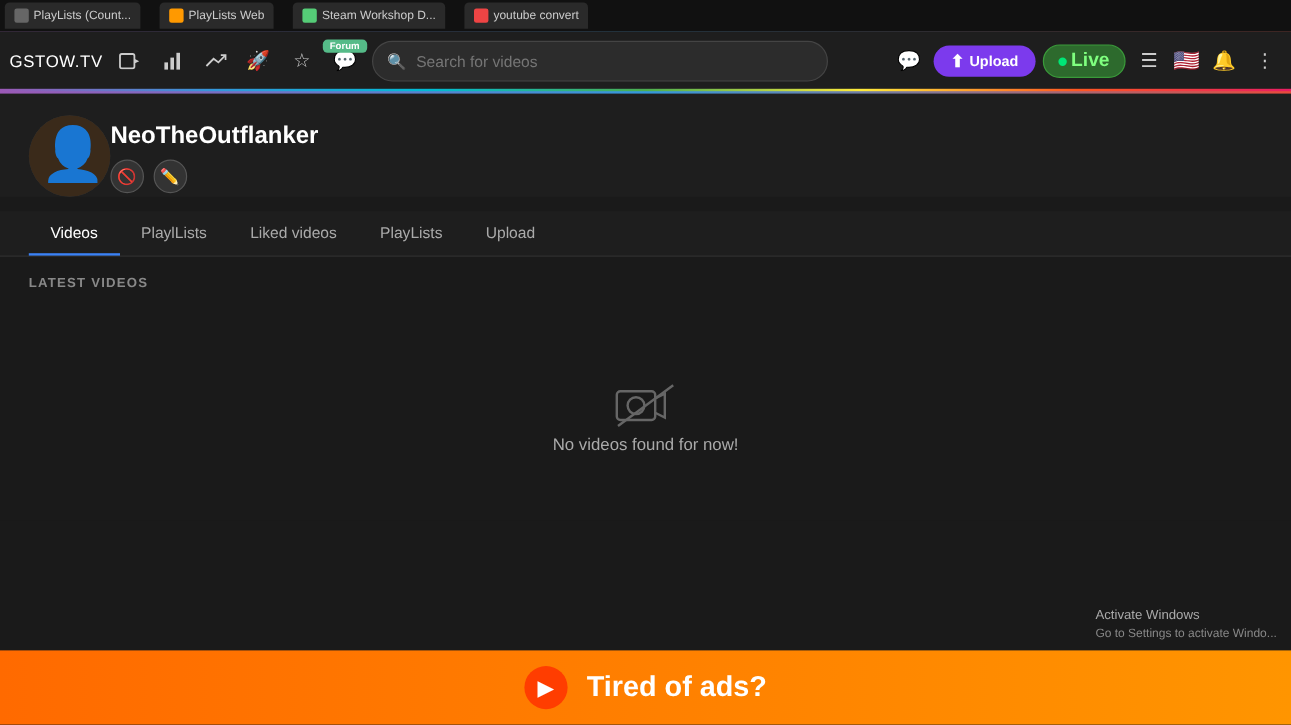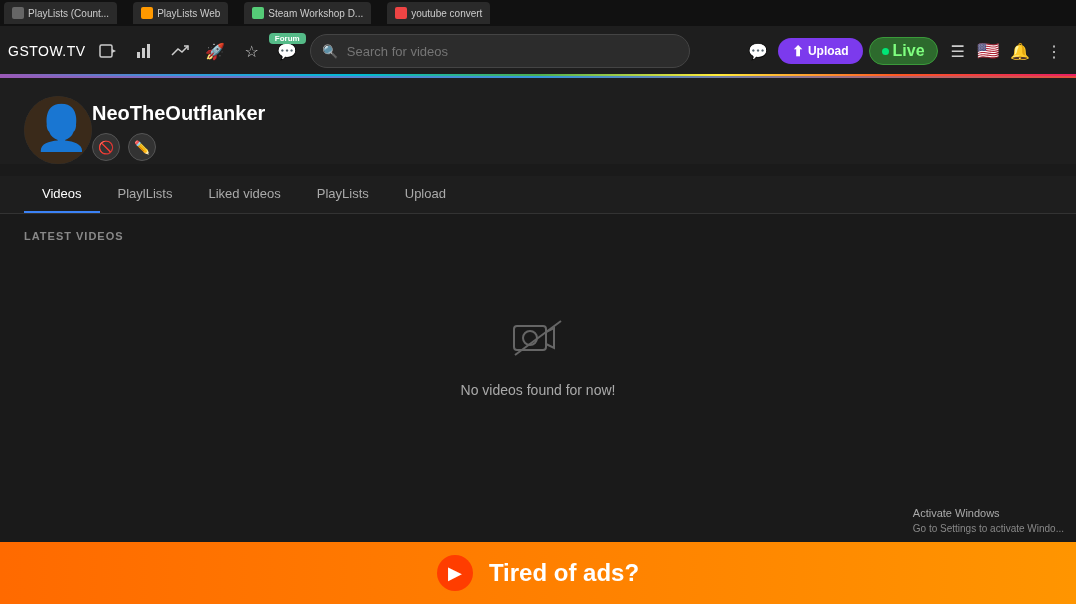--- a/index.html
+++ b/index.html
@@ -256,21 +256,21 @@
       text-transform: uppercase;
       margin-bottom: 16px;
     }
 
     .empty-state {
       display: flex;
       flex-direction: column;
       align-items: center;
       justify-content: center;
       padding: 60px 0 40px;
-      gap: 24px;
+      gap: 4px;
     }
     
     .camera-slash-icon {
       position: relative;
       width: 52px;
       height: 40px;
     }
     .camera-slash-icon svg {
       width: 52px;
       height: 40px;

